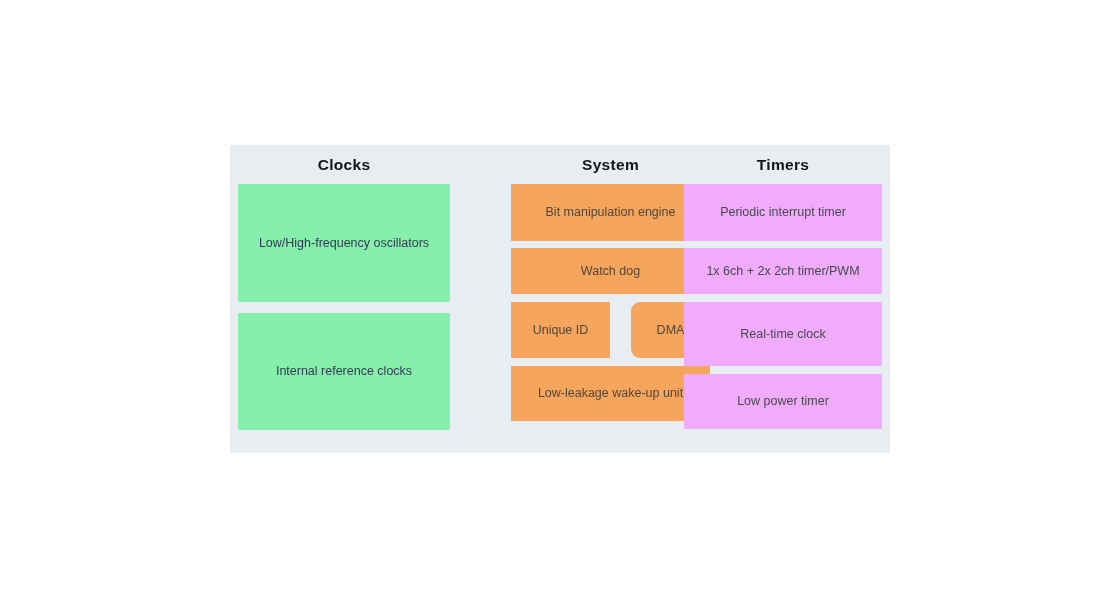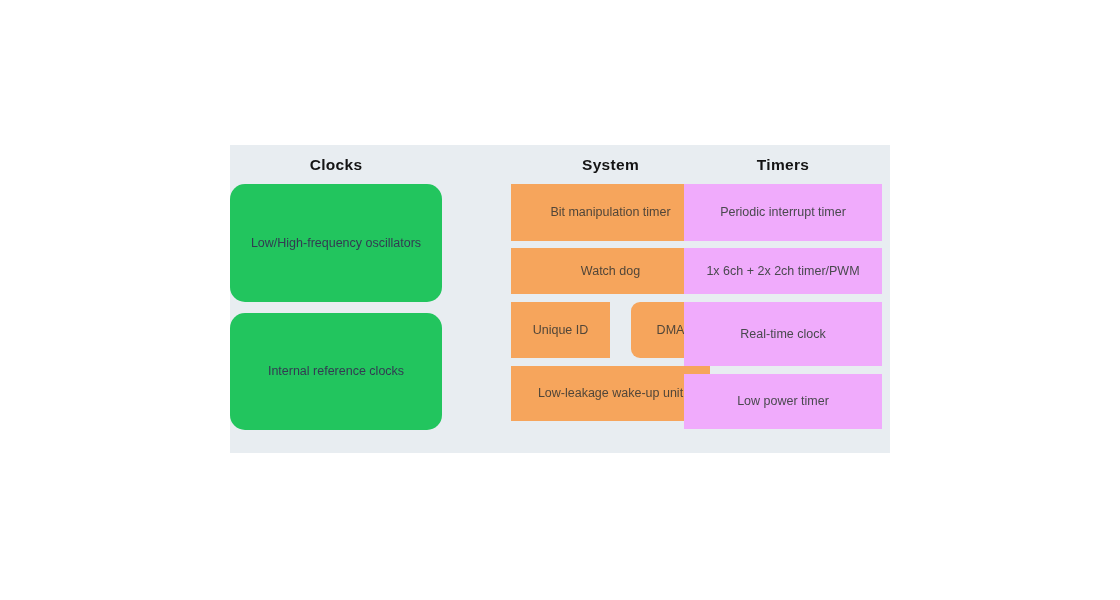--- a/index.html
+++ b/index.html
@@ -20,21 +20,21 @@
     left: 230px;
     top: 145px;
     width: 660px;
     height: 308px;
     background: #e8edf1;
   }
   .col {
     position: absolute;
     top: 0;
   }
-  .col-clocks { left: 0;   width: 212px; }
+  .col-clocks { left: 8px;   width: 212px; }
   .col-system { left: 237px; width: 199px; margin-left: 44px; }
   .col-timers { left: 454px; width: 198px; }
   .col-title {
     height: 39px;
     display: flex;
     align-items: center;
     justify-content: center;
     font-size: 15.5px;
     font-weight: bold;
     color: #141414;
@@ -44,23 +44,22 @@
     display: flex;
     align-items: center;
     justify-content: center;
     text-align: center;
     font-size: 12.5px;
     line-height: 1.35;
     padding: 2px 6px;
     box-sizing: border-box;
   }
   .box.blue {
-    background: #22c55e;
+    background: #86efac;
     color: #333a52;
-    border-radius: 15px;
   }
   .box.orange {
     background: #f6a55c;
     color: #514639;
   }
   .box.gray {
     background: #f0abfc;
     color: #49494e;
   }
   
@@ -83,21 +82,21 @@
   <div class="panel">
 
     <div class="col col-clocks">
       <div class="col-title">Clocks</div>
       <div class="box blue tall-1">Low/High-frequency oscillators</div>
       <div class="box blue tall-2">Internal reference clocks</div>
     </div>
 
     <div class="col col-system">
       <div class="col-title">System</div>
-      <div class="box orange row-1">Bit manipulation timer</div>
+      <div class="box orange row-1">Bit manipulation engine</div>
       <div class="box orange row-2">Watch dog</div>
       <div class="row-3-wrap">
         <div class="box orange half-a">Unique ID</div>
         <div class="box orange half-b">DMA</div>
       </div>
       <div class="box orange row-4">Low-leakage wake-up unit</div>
     </div>
 
     <div class="col col-timers">
       <div class="col-title">Timers</div>

